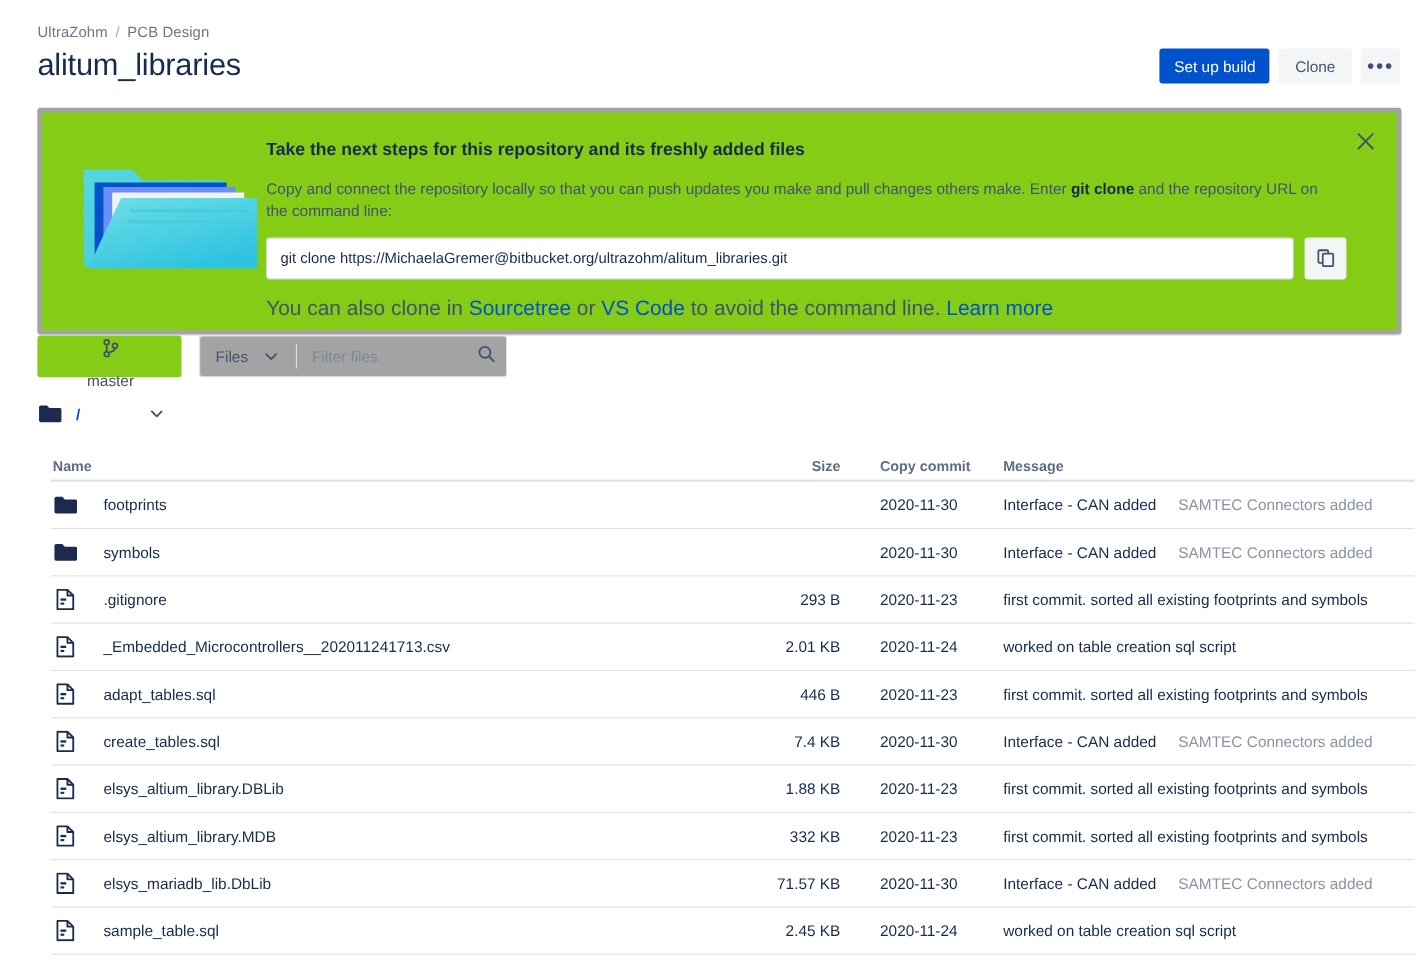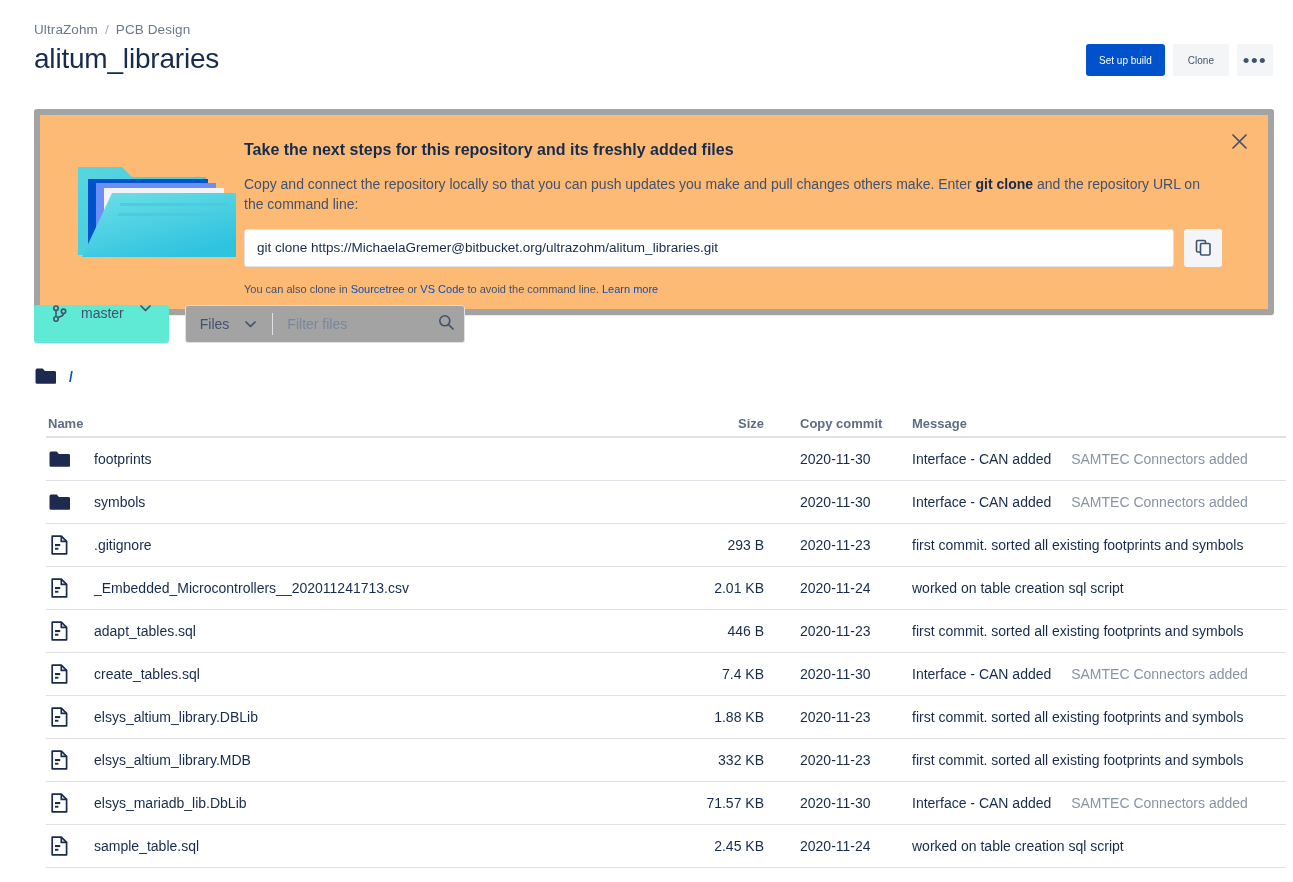--- a/index.html
+++ b/index.html
@@ -25,37 +25,37 @@
     position: absolute; left: 34px; top: 43px;
     font-size: 28px; font-weight: 400; color: #172B4D; letter-spacing: -.2px;
   }
 
   .header-actions {
     position: absolute; right: 20px; top: 44px;
     display: flex; align-items: center; gap: 8px;
   }
   .btn {
     height: 32px; border-radius: 3px; border: none;
-    font-family: "Liberation Sans", sans-serif; font-size: 10px;
+    font-family: "Liberation Sans", sans-serif; font-size: 14px;
     display: inline-flex; align-items: center; justify-content: center;
     cursor: pointer; white-space: nowrap;
   }
   .btn-primary { background: #0052CC; color: #ffffff; padding: 0 13px; }
   .btn-subtle  { background: #F4F5F7; color: #42526E; padding: 0 15px; }
   .btn-more {
     background: #F4F5F7; color: #42526E; width: 36px; padding: 0;
     font-size: 19px; line-height: 1; letter-spacing: 1.5px;
   }
 
   
   .banner {
-    position: absolute; left: 34px; top: 109px;
+    position: absolute; left: 34px; top: 98px;
     width: 1240px; height: 206px;
-    background: #fdba74;
-    border: 6px solid #a3a3a3;
+    background: #84cc16;
+    border: 4px solid #a3a3a3;
     border-radius: 3px;
     box-shadow: 0 1px 1px rgba(9,30,66,.10);
   }
   .banner-close {
     position: absolute; right: 14px; top: 11px;
     width: 30px; height: 30px; border: none; background: transparent;
     cursor: pointer; display: flex; align-items: center; justify-content: center;
   }
   .banner-illo { position: absolute; left: 32px; top: 42px; width: 170px; height: 120px; }
   .banner-body { position: absolute; left: 204px; top: 26px; right: 46px; }
@@ -74,30 +74,30 @@
     border: 1px solid #DFE1E6; border-radius: 3px;
     background: #ffffff; padding: 0 12px;
     font-family: "Liberation Sans", sans-serif;
     font-size: 13.5px; color: #172B4D;
   }
   .copy-btn {
     width: 38px; height: 38px; flex: 0 0 38px;
     background: #F4F5F7; border: none; border-radius: 3px;
     cursor: pointer; display: flex; align-items: center; justify-content: center;
   }
-  .banner-foot { font-size: 11px; color: #42526E; margin-top: 16px; }
+  .banner-foot { font-size: 19px; color: #42526E; margin-top: 16px; }
   .banner-foot a { color: #0052CC; text-decoration: none; }
 
   
   .toolbar { position: absolute; left: 34px; top: 305px; display: flex; align-items: center; gap: 16px; }
   .branch-btn {
-    height: 38px; background: #5eead4; border: none; border-radius: 3px;
-    padding: 0 12px 0 14px; display: flex; align-items: flex-start; gap: 11px;
+    height: 38px; background: #84cc16; border: none; border-radius: 3px;
+    padding: 0 12px 0 14px; display: flex; align-items: center; gap: 11px;
     cursor: pointer; font-size: 14px; color: #42526E;
-    font-family: "Liberation Sans", sans-serif; min-width: 131px;
+    font-family: "Liberation Sans", sans-serif; min-width: 131px; flex-direction: column;
   }
   .files-group {
     height: 38px; border: 1px solid #DFE1E6; border-radius: 3px;
     display: flex; align-items: center; background: #a3a3a3; width: 280px;
   }
   .files-dd {
     height: 100%; display: flex; align-items: center; gap: 10px;
     padding: 0 11px 0 14px; cursor: pointer; background: transparent;
     border: none; font-family: "Liberation Sans", sans-serif;
     font-size: 14px; color: #42526E;

